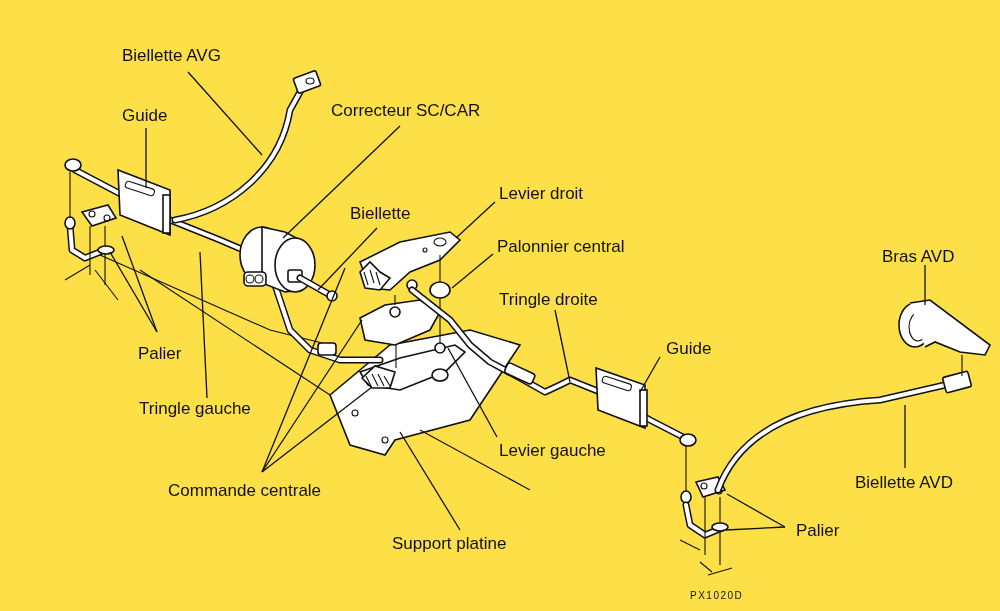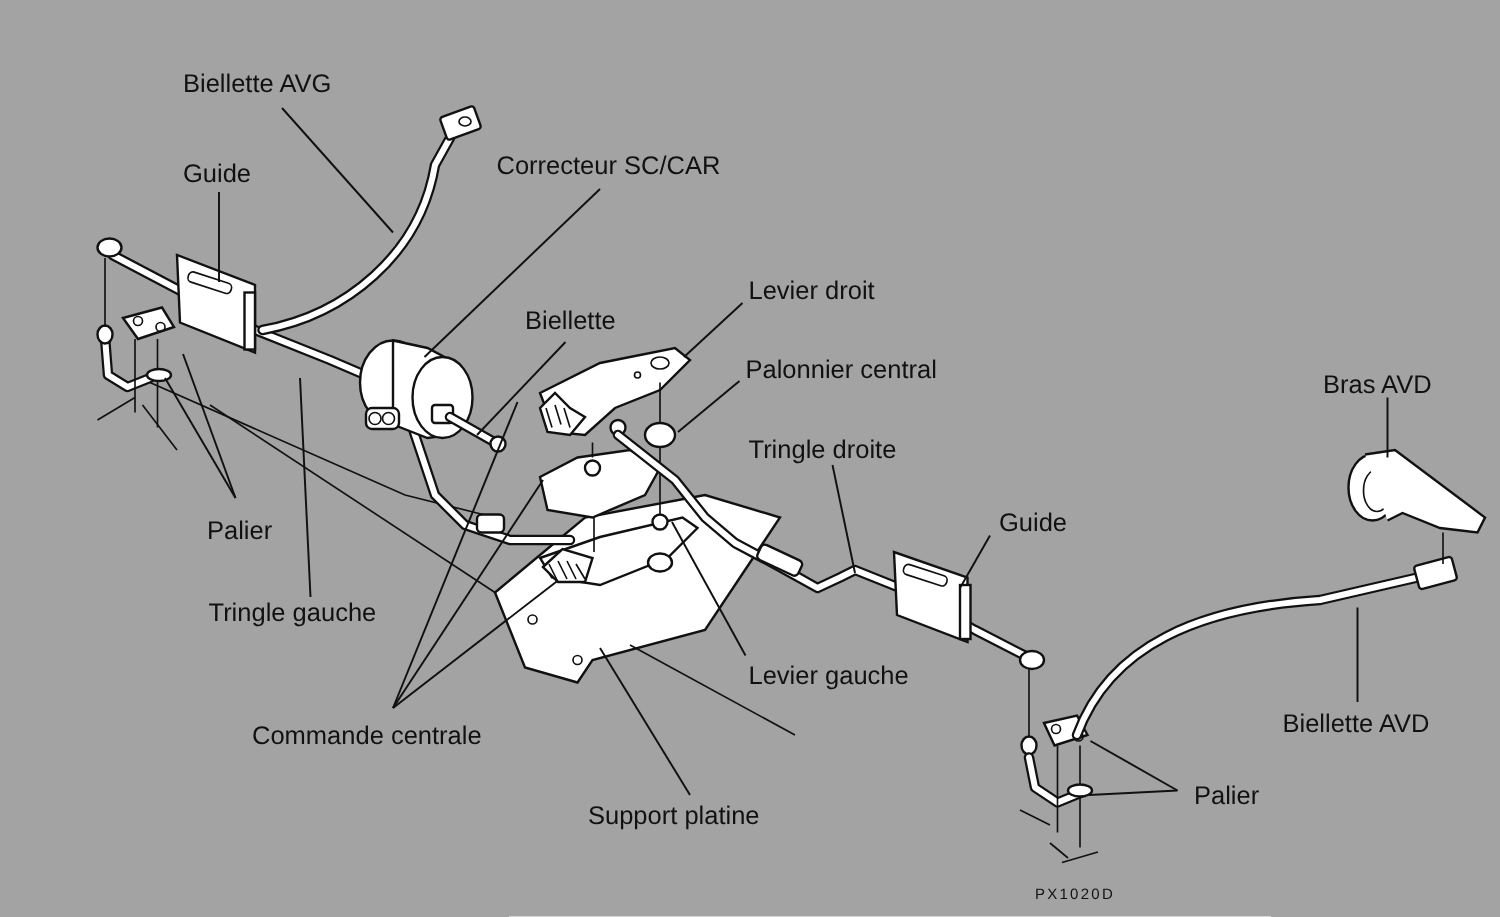--- a/index.html
+++ b/index.html
@@ -1,16 +1,16 @@
 <!DOCTYPE html>
 <html><head>
 <meta charset="utf-8">
 <style>
   html, body { margin: 0; padding: 0; background: #ffffff; }
-  .canvas { position: relative; width: 1000px; height: 611px; overflow: hidden; background: #a3a3a3; text-align: right; }
+  .canvas { position: relative; width: 1000px; height: 611px; overflow: hidden; background: #fde047; text-align: right; }
   svg { position: absolute; left: 0; top: 0; }
   .lbl { font-family: "Liberation Sans", sans-serif; font-size: 17px; fill: #111111; }
   .code { font-family: "Liberation Sans", sans-serif; font-size: 10px; fill: #111111; letter-spacing: 1.5px; }
   .ln { stroke: #111111; stroke-width: 1.3; fill: none; }
   .part { stroke: #111111; stroke-width: 1.6; fill: #ffffff; }
   .rod { stroke: #111111; stroke-width: 7; fill: none; stroke-linecap: round; stroke-linejoin: round; }
   .rodin { stroke: #ffffff; stroke-width: 4; fill: none; stroke-linecap: round; stroke-linejoin: round; }
   .thin { stroke: #111111; stroke-width: 1.1; fill: none; }
 </style>
 </head>

